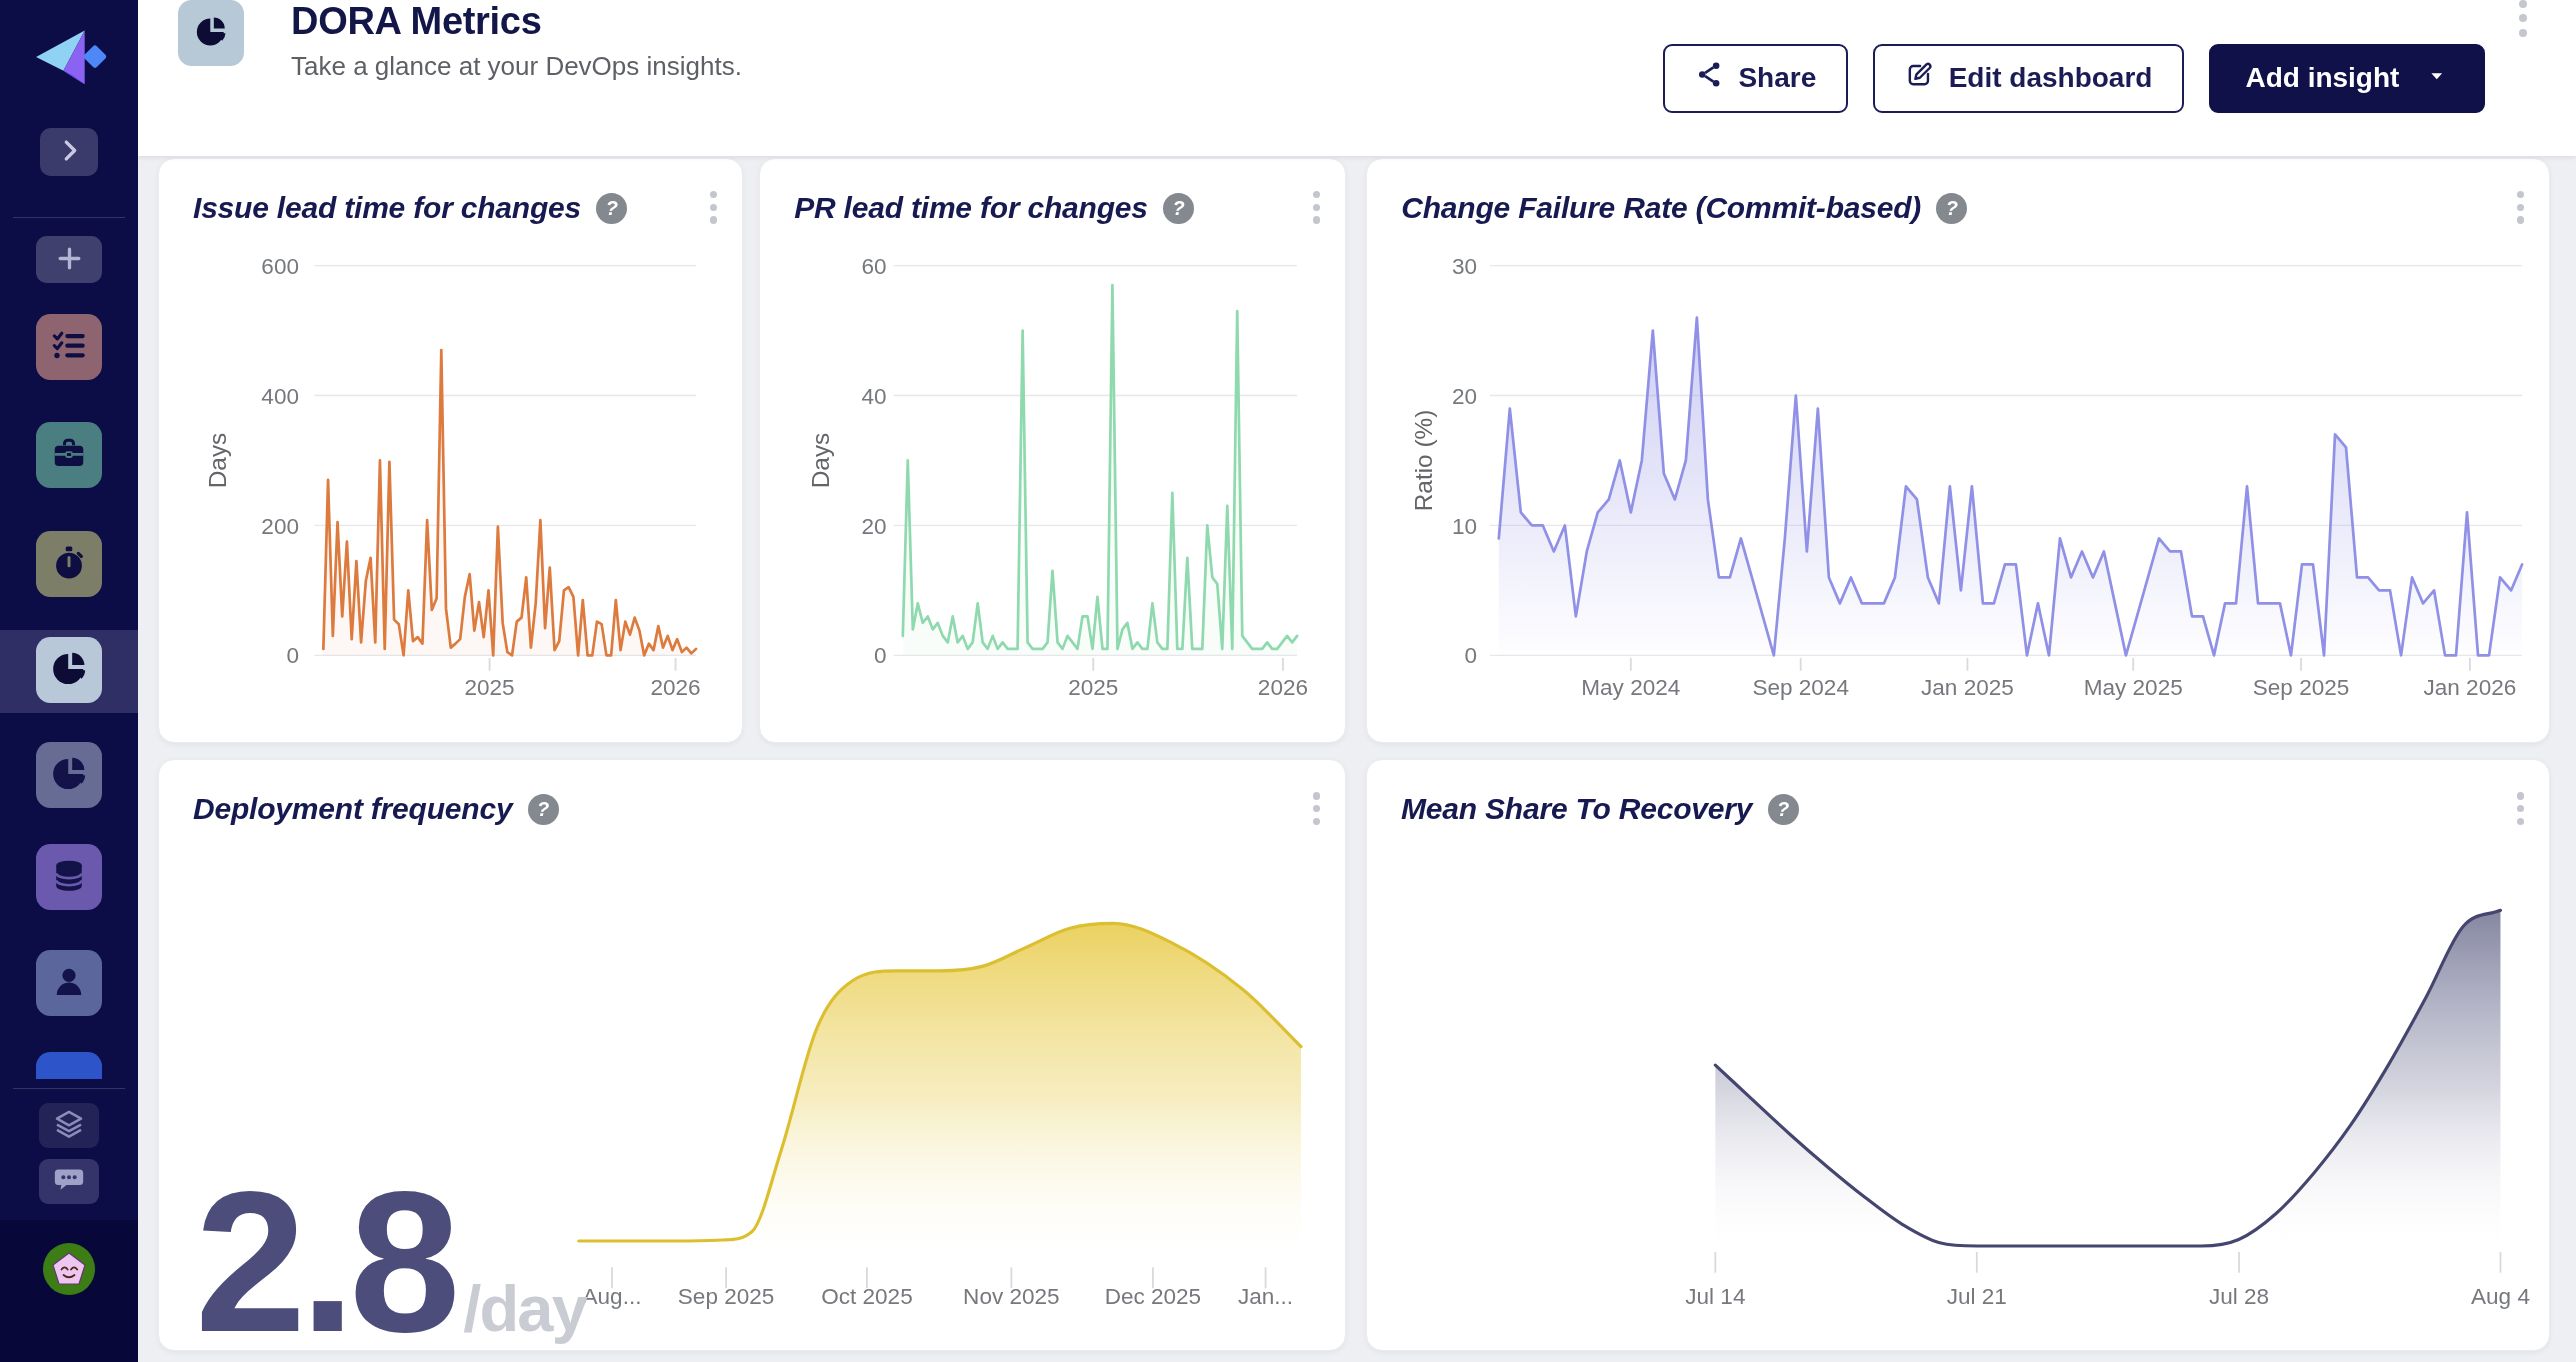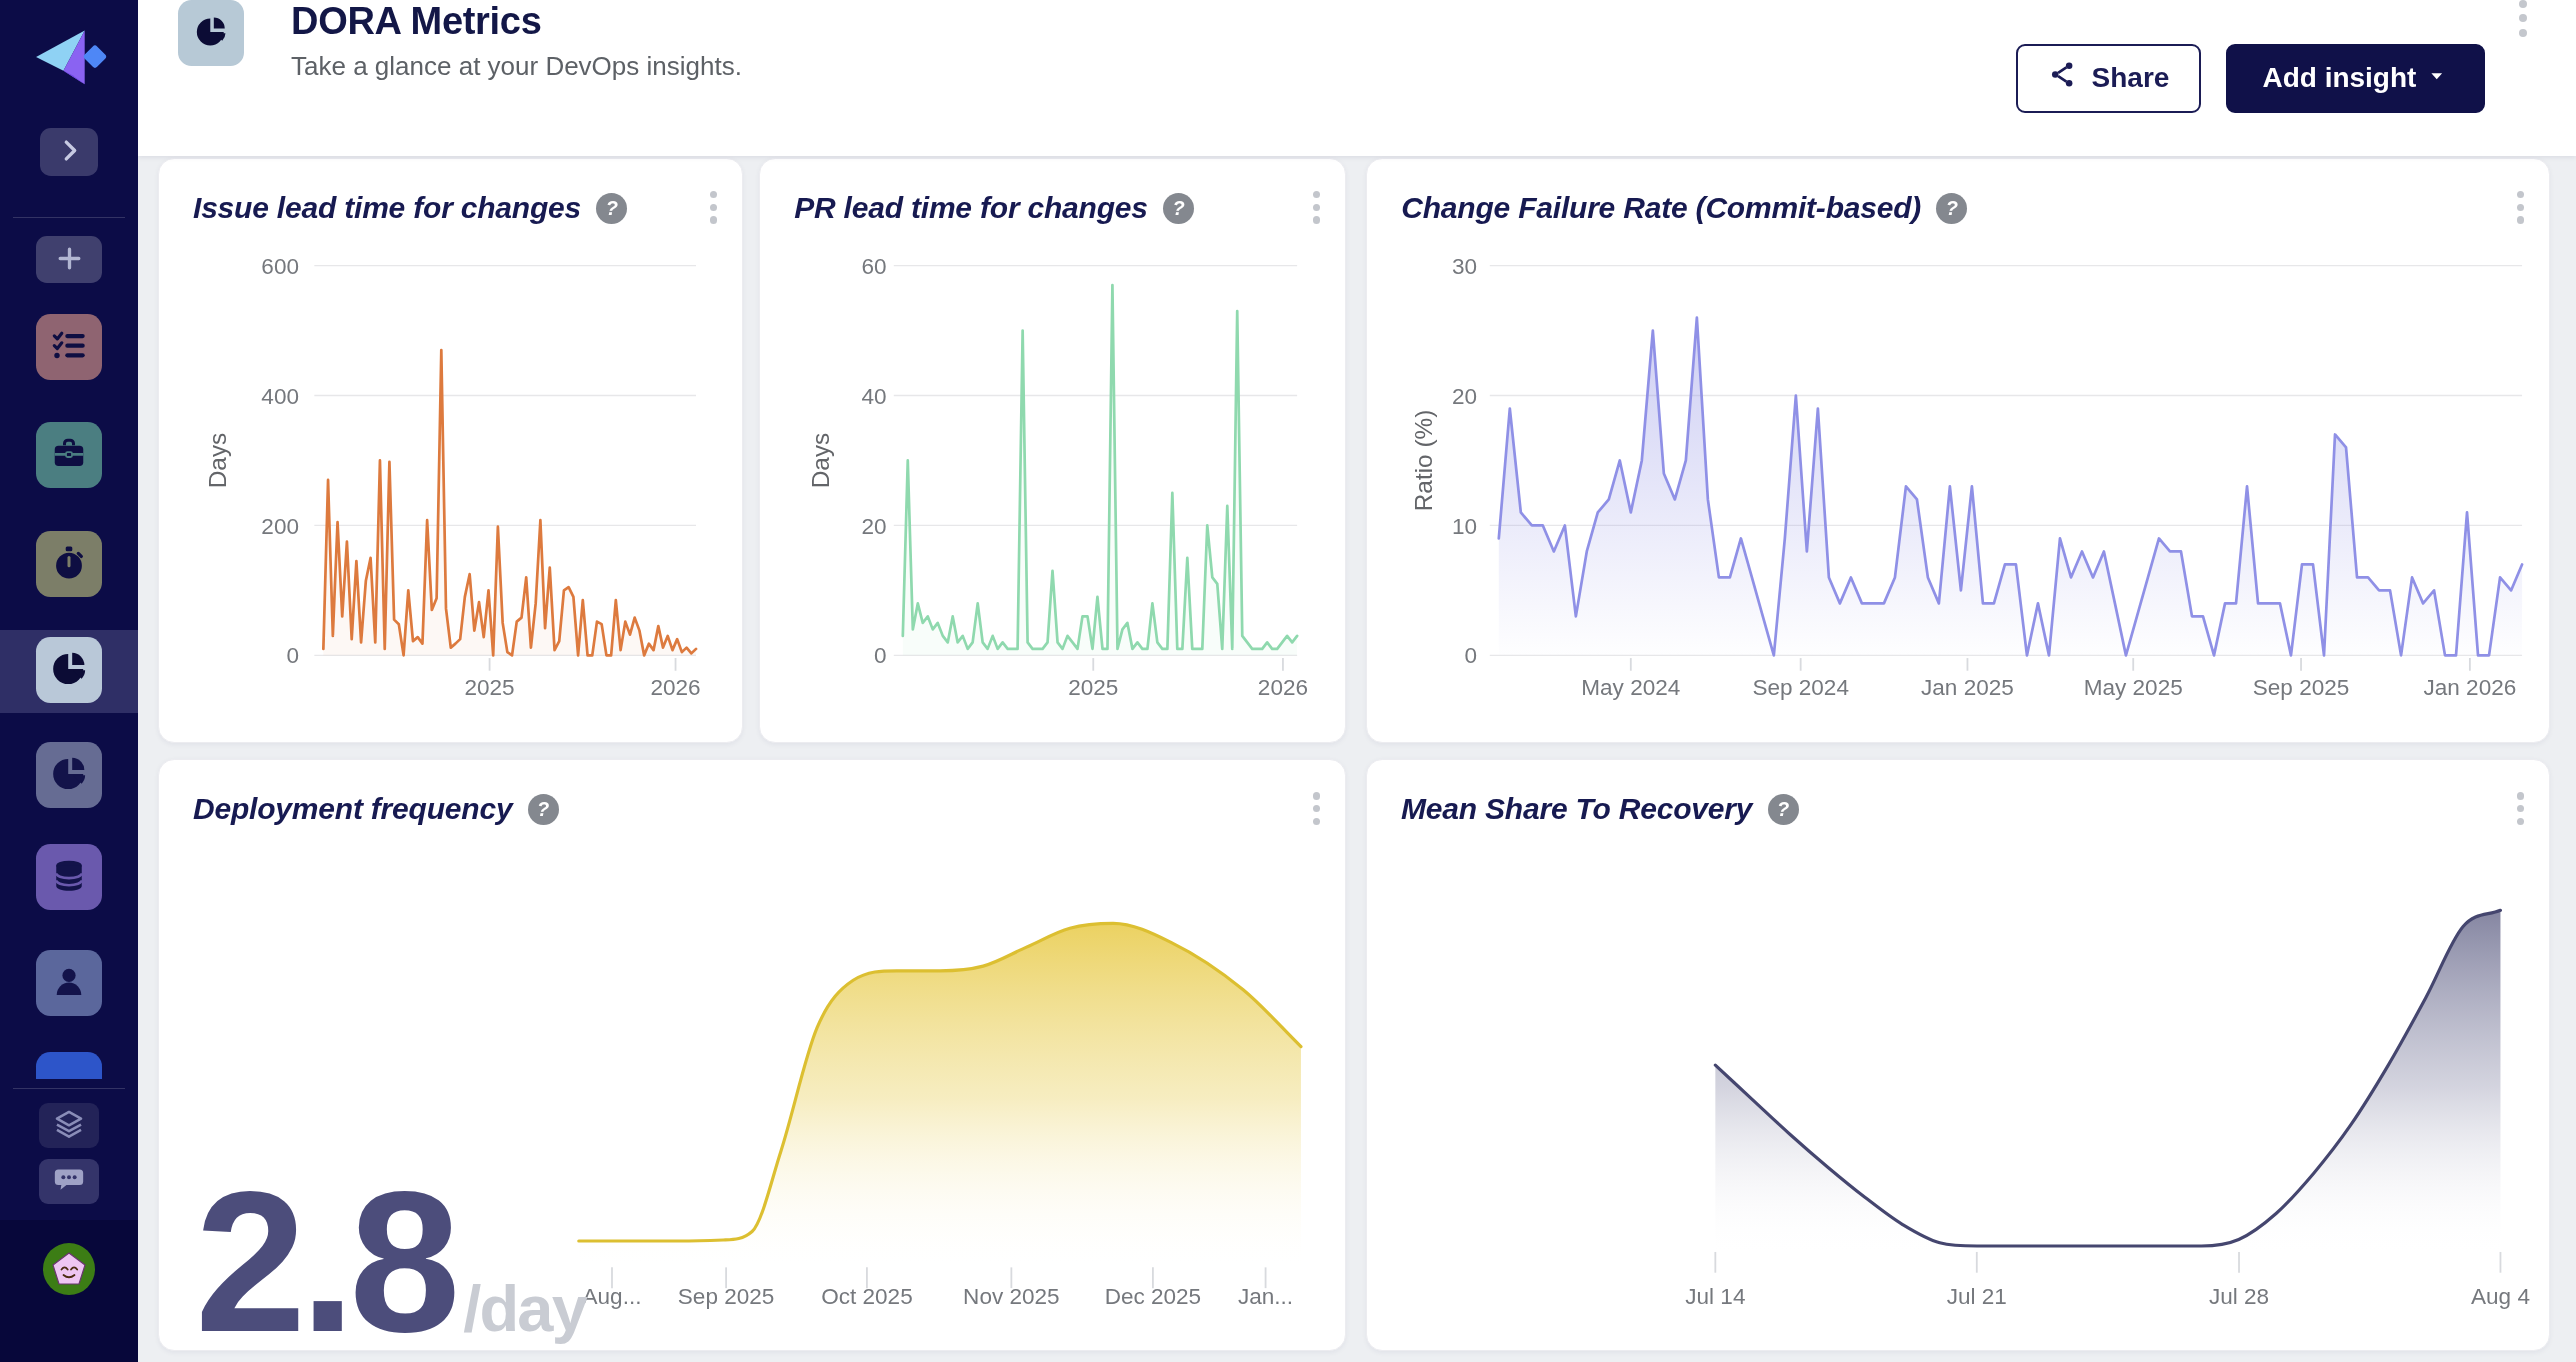--- a/index.html
+++ b/index.html
@@ -22,21 +22,21 @@
 
   
   .content{flex:1;display:flex;flex-direction:column;min-width:0;}
   header{height:156px;background:#ffffff;display:flex;padding:0 49px 0 40px;box-shadow:0 1.8px 4.5px rgba(15,15,70,.07);position:relative;z-index:2;}
   .tile{width:66px;height:66px;border-radius:13.5px;background:#b7c9d6;display:flex;align-items:center;justify-content:center;flex-shrink:0;}
   .htitles{margin-left:47px;}
   .htitle{font-size:38px;font-weight:700;color:#131747;letter-spacing:-0.3px;}
   .hsub{font-size:26px;color:#5d6166;margin-top:8.1px;}
   .hbuttons{margin-left:auto;display:flex;align-items:center;gap:25px;}
   .btn{height:69px;border:2.3px solid #1b1c55;border-radius:9px;background:#fff;color:#1b1c55;font-size:28px;font-weight:700;display:flex;align-items:center;gap:14.4px;padding:6px 30px;font-family:inherit;cursor:pointer;white-space:nowrap;}
-  .btn.primary{background:#101149;color:#fff;border-color:#101149;padding:0 34px;gap:9px;}
+  .btn.primary{background:#101149;color:#fff;border-color:#101149;padding:0 34px;gap:26px;}
   .hkebab{margin-left:34px;display:flex;flex-direction:column;gap:6.3px;cursor:pointer;}
   .hkebab i{width:8.1px;height:8.1px;border-radius:50%;background:#c4c7cd;}
 
   
   main{flex:1;background:#edeff2;padding:1.8px 0 0 20px;}
   .row{display:flex;}
   .row2{margin-top:16.2px;}
   .card{background:#fff;border:0.9px solid #ececf0;border-radius:16.2px;box-shadow:0 1.8px 5.4px rgba(20,20,70,.05);position:relative;overflow:hidden;}
   .row1 .card{height:585px;}
   .row2 .card{height:592px;}
@@ -227,20 +227,29 @@
           <span>
             <svg width="29" height="29" viewBox="0 0 24 24" fill="#1b1c55">
               <circle cx="17.5" cy="4.8" r="2.7"></circle>
                 <circle cx="6" cy="12" r="2.7"></circle>
                 <circle cx="17.5" cy="19.2" r="2.7"></circle>
               <path d="M8.4 10.7l6.8-4.6M8.4 13.3l6.8 4.6" stroke="#1b1c55" stroke-width="2.2"></path>
             </svg>
           </span>
           <span>Share</span>
         </button>
+        <button class="btn">
+          <span>
+            <svg width="29" height="29" viewBox="0 0 24 24" fill="none" stroke="#1b1c55" stroke-width="2" stroke-linecap="round" stroke-linejoin="round">
+              <path d="M12.5 5H6.8A2.8 2.8 0 0 0 4 7.8v9.4A2.8 2.8 0 0 0 6.8 20h9.4a2.8 2.8 0 0 0 2.8-2.8v-5.7"></path>
+              <path d="M17.8 3.6a2 2 0 0 1 2.8 2.8l-8.3 8.3-3.7.9.9-3.7Z"></path>
+            </svg>
+          </span>
+          <span>Edit dashboard</span>
+        </button>
         <button class="btn primary">
           <span>Add insight</span>
           <span>
             <svg width="23.5" height="23.5" viewBox="0 0 24 24" fill="#ffffff">
                 <path d="M6.5 9.5h11L12 15.5Z"></path>
               </svg>
           </span>
         </button>
       </div>
       <div class="hkebab">

